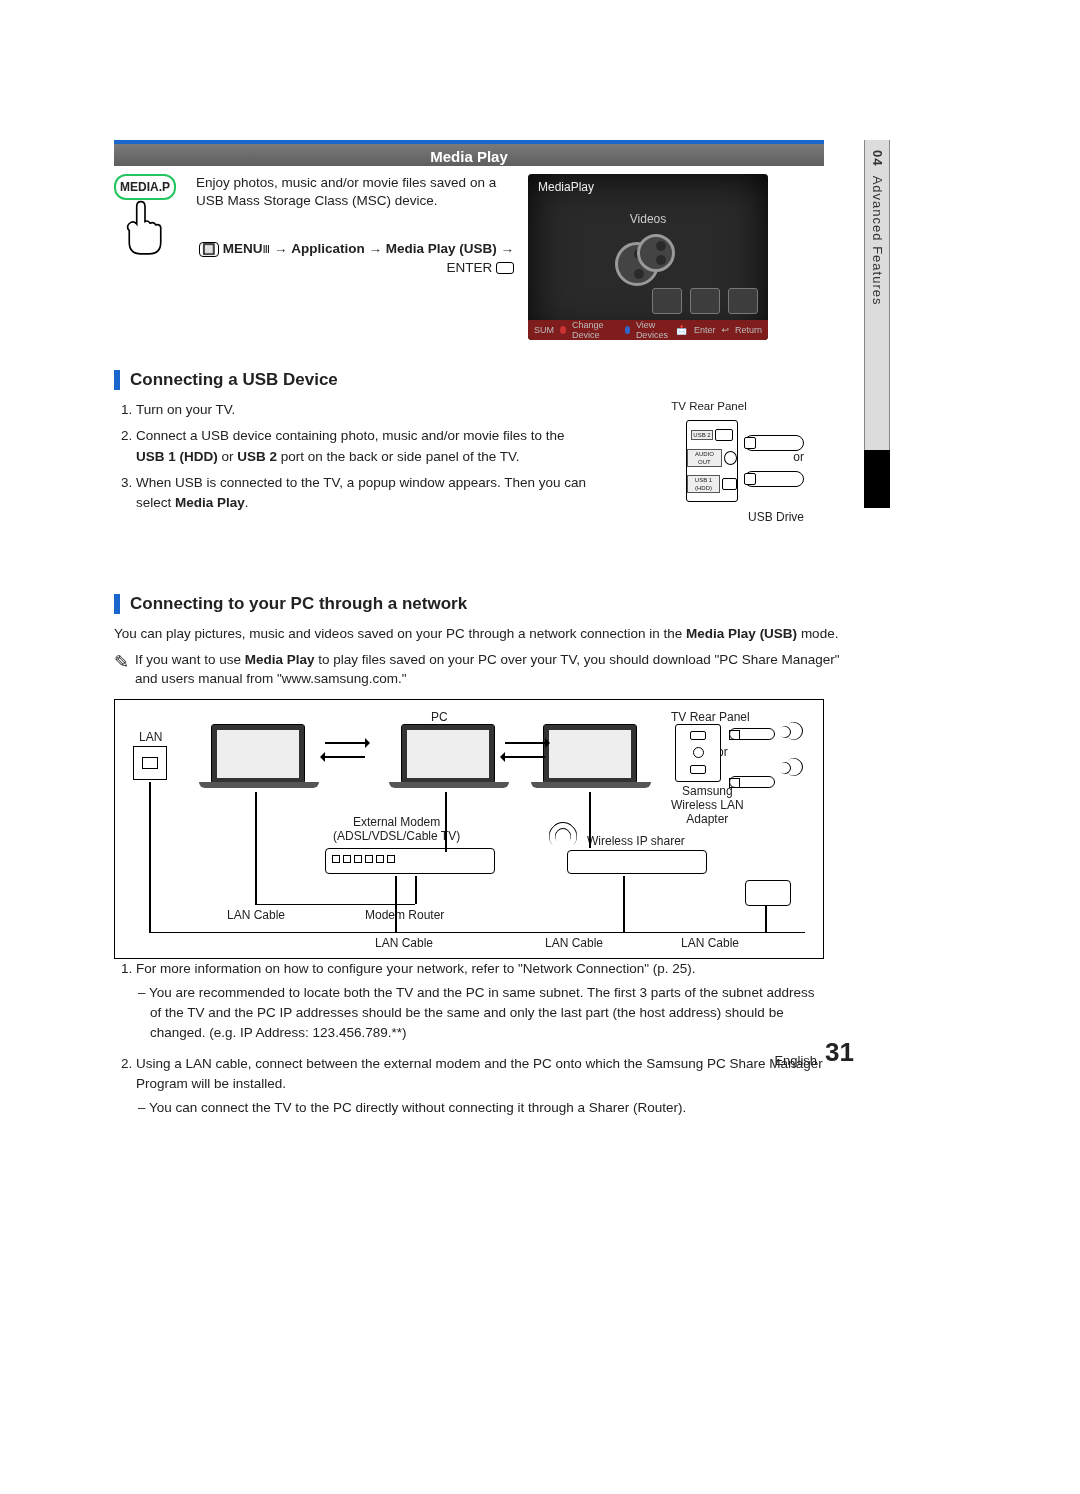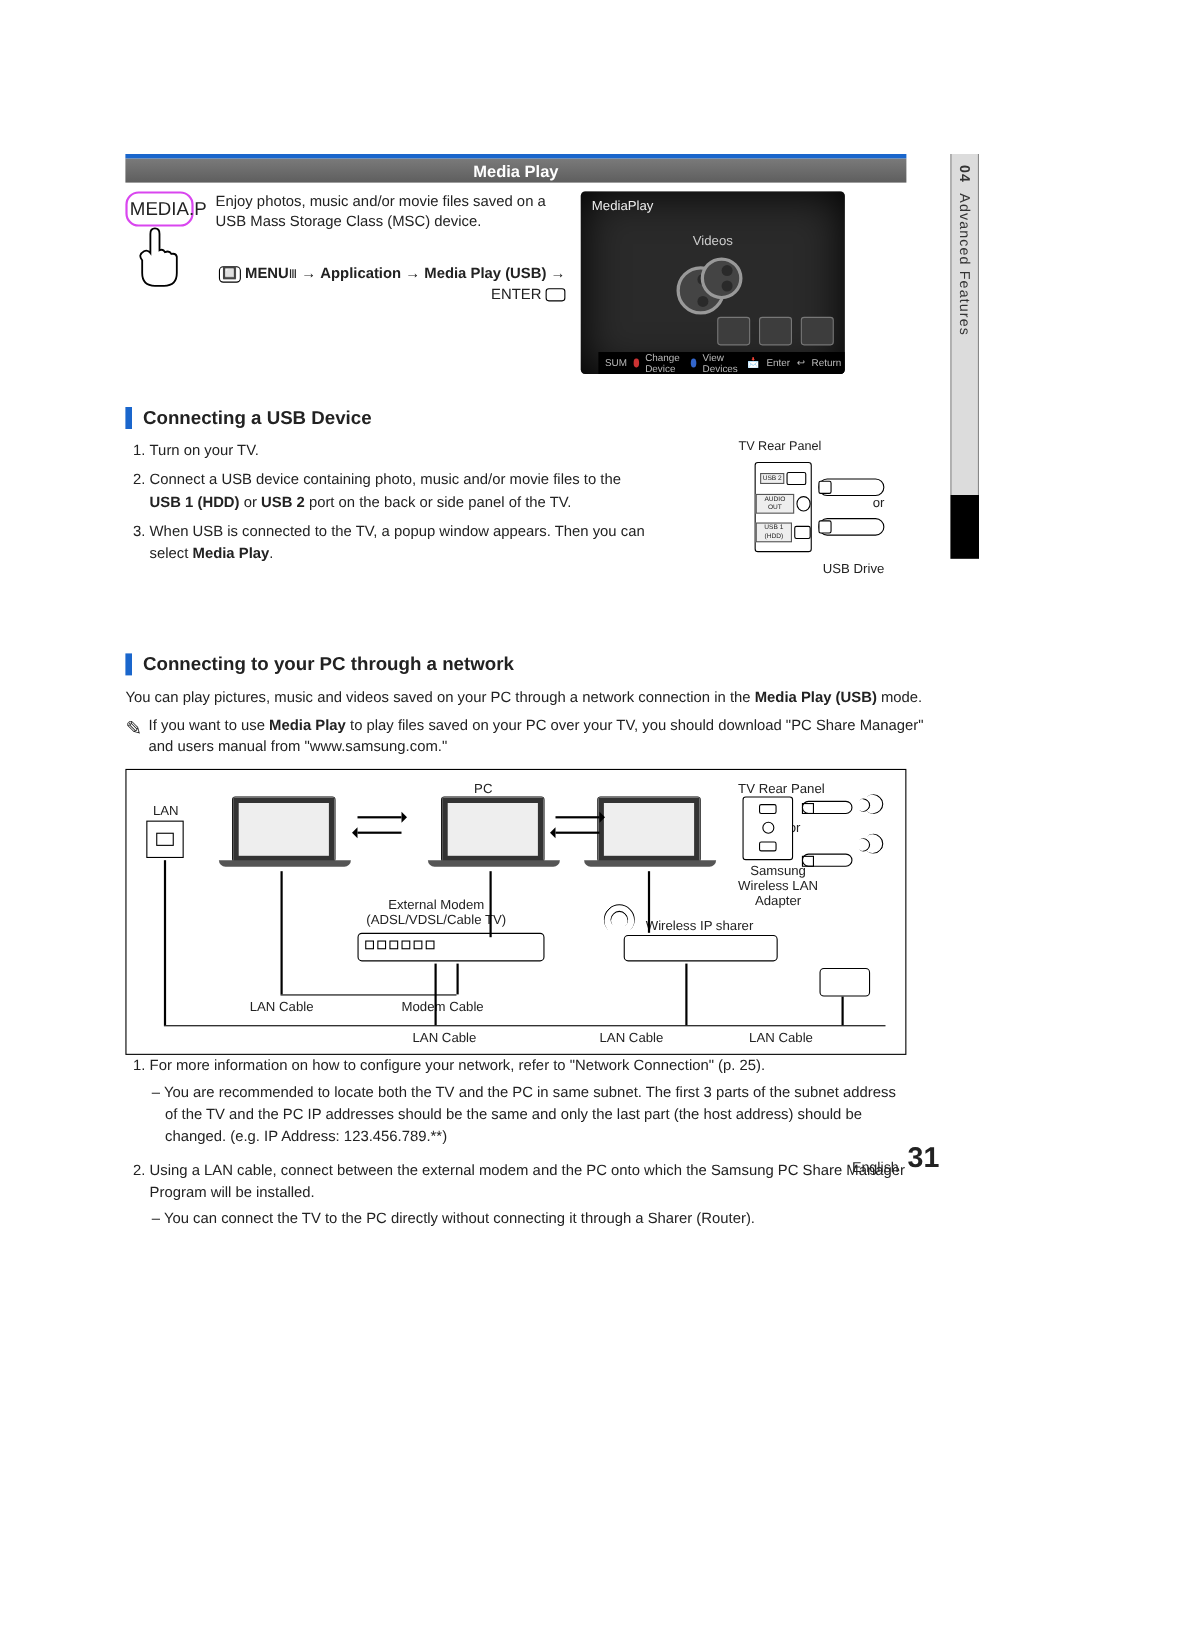--- a/index.html
+++ b/index.html
@@ -69,24 +69,24 @@
   .intro-left {
     width: 400px;
     display: flex;
     gap: 10px;
   }
   .mediap-icon {
     width: 72px;
     flex: none;
   }
   .mediap-chip {
-    border: 2px solid #d946ef;
+    border: 2px solid #22c55e;
     border-radius: 12px;
-    font-weight: normal;
-    font-size: 17px;
+    font-weight: bold;
+    font-size: 12px;
     text-align: center;
     padding: 4px 2px;
     width: 62px;
   }
   .hand-icon {
     width: 50px;
     height: 58px;
     margin-left: 6px;
   }
   .intro-text { flex: 1; font-size: 13.5px; line-height: 1.35; }
@@ -134,22 +134,22 @@
   .reel-c::after { top:auto; bottom:4px; }
   .reel-c2 { left:24px; top:0; width:38px; height:38px; }
   .pv-thumbrow {
     position:absolute; bottom:26px; right:10px; display:flex; gap:8px;
   }
   .pv-thumb {
     width:30px; height:26px; border:1px solid #777; border-radius:3px;
     background:#3d3d3d;
   }
   .pv-footer {
-    position:absolute; bottom:0; left:16px; right:0; height:20px;
-    background:#000000; font-size:9px; color:#bbb;
+    position:absolute; bottom:0; left:0; right:0; height:20px;
+    background:#7f1d1d; font-size:9px; color:#bbb;
     display:flex; align-items:center; padding:0 6px; gap:6px;
     justify-content:space-between;
   }
   .pf-group { display:flex; gap:6px; align-items:center; }
   .dot-a { width:8px;height:8px;border-radius:50%;background:#cc3333;display:inline-block; }
   .dot-d { width:8px;height:8px;border-radius:50%;background:#3366cc;display:inline-block; }
 
   .section-head {
     display:flex; align-items:center; gap:10px; margin-top:30px;
   }
@@ -371,21 +371,21 @@
     <div class="nd-lbl" style="left:316px;top:10px">PC</div>
     <div class="nd-lbl" style="left:556px;top:10px">TV Rear Panel</div>
     <div class="nd-lbl" style="left:602px;top:45px">or</div>
     <div class="nd-lbl" id="adapter-lbl" style="left:556px;top:84px;white-space:pre;text-align:center">Samsung
 Wireless LAN
 Adapter</div>
     <div class="nd-lbl" id="modem-lbl" style="left:218px;top:115px;white-space:pre;text-align:center">External Modem
 (ADSL/VDSL/Cable TV)</div>
     <div class="nd-lbl" style="left:472px;top:134px">Wireless IP sharer</div>
     <div class="nd-lbl" style="left:112px;top:208px">LAN Cable</div>
-    <div class="nd-lbl" style="left:250px;top:208px">Modem Cable</div>
+    <div class="nd-lbl" style="left:250px;top:208px">Modem Router</div>
     <div class="nd-lbl" style="left:260px;top:236px">LAN Cable</div>
     <div class="nd-lbl" style="left:430px;top:236px">LAN Cable</div>
     <div class="nd-lbl" style="left:566px;top:236px">LAN Cable</div>
 
     <div class="lan-wall nd-device" style="left:18px;top:46px">
         <div class="jack"></div>
       </div>
 
     <div class="nd-device laptop" style="left:96px;top:24px">
         <div class="screen"></div>

